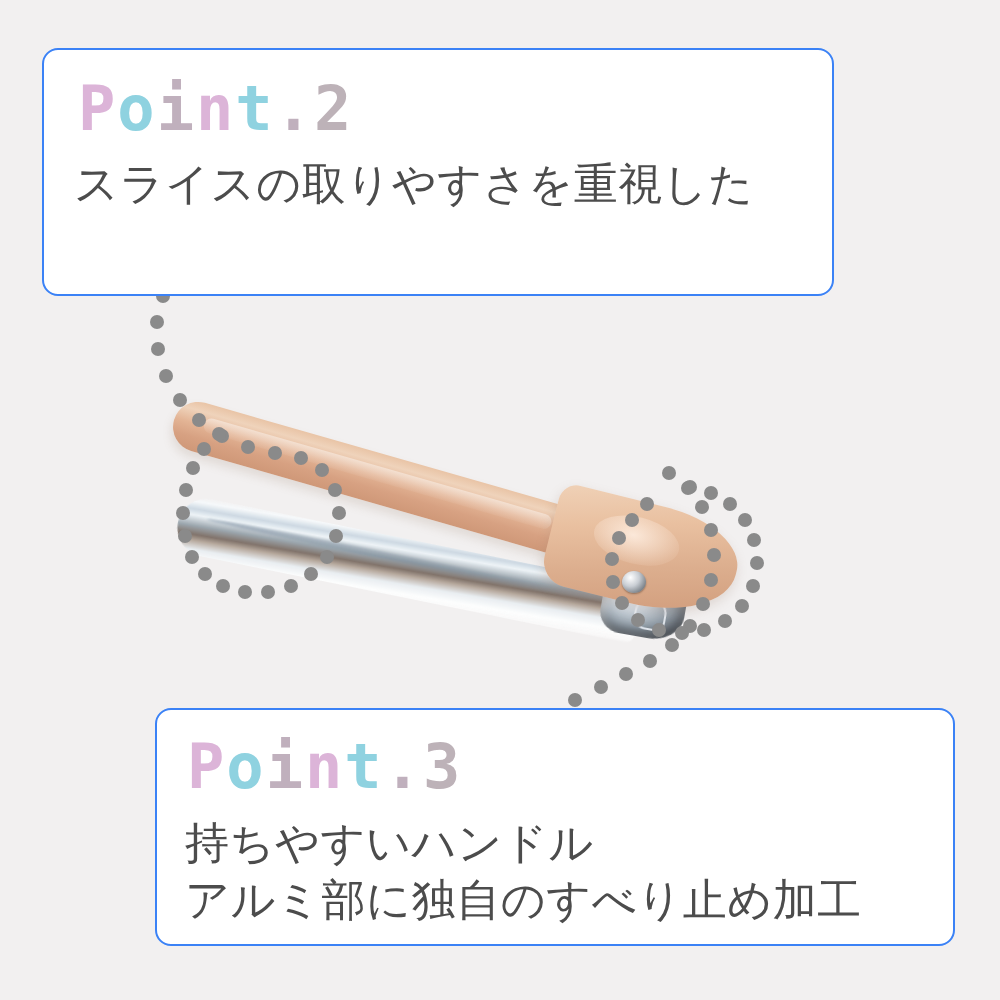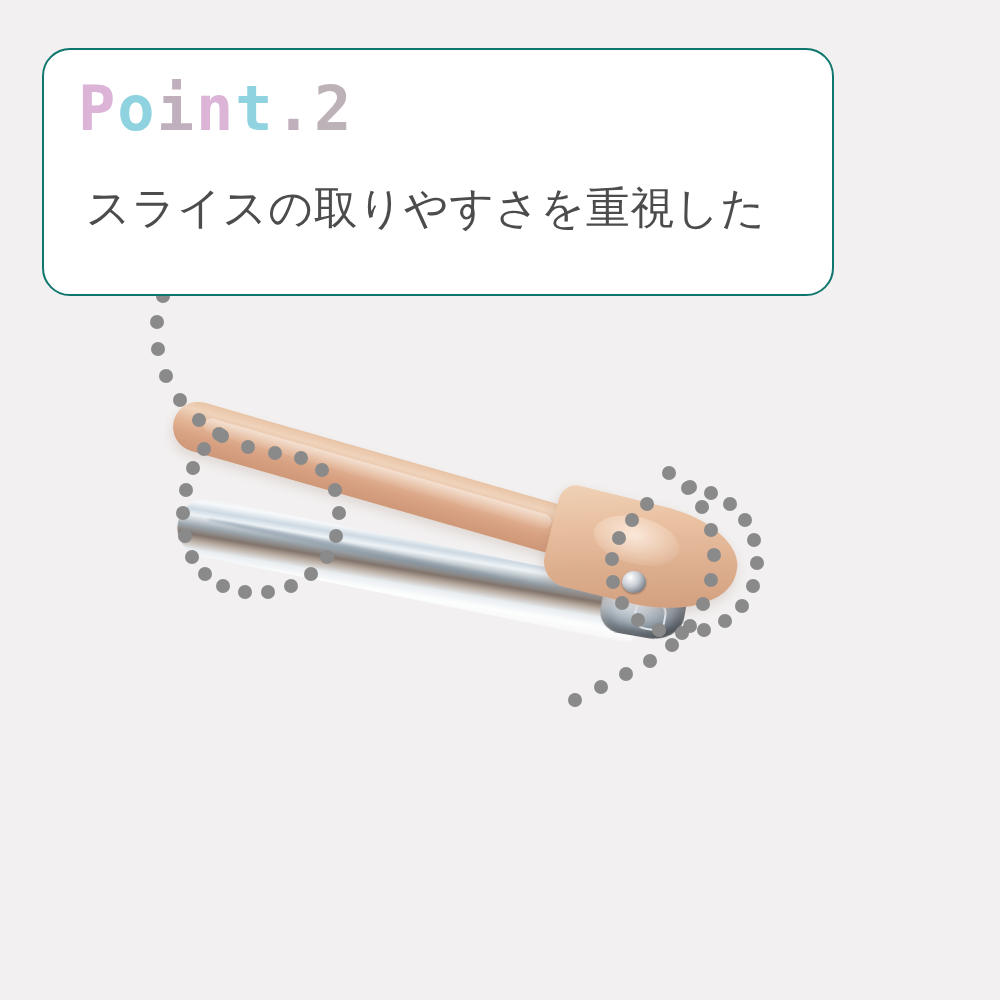--- a/index.html
+++ b/index.html
@@ -20,22 +20,22 @@
     width: 1000px;
     height: 1000px;
     background: #f2f0f0;
     overflow: hidden;
   }
 
   
   .callout {
     position: absolute;
     background: #ffffff;
-    border: 2px solid #0f766e;
-    border-radius: 28px;
+    border: 2px solid #3b82f6;
+    border-radius: 16px;
     box-sizing: border-box;
   }
   #callout-point2 {
     left: 42px;
     top: 48px;
     width: 792px;
     height: 248px;
   }
   #callout-point3 {
     left: 155px;
@@ -58,21 +58,21 @@
   #callout-point3 .point-title { left: 30px; top: 26px; }
 
   .point-body {
     position: absolute;
     color: #4c4c4c;
     font-size: 44px;
     line-height: 57px;
     letter-spacing: 0.5px;
     white-space: nowrap;
   }
-  #callout-point2 .point-body { left: 42px; top: 105px; margin-top: 24px; }
+  #callout-point2 .point-body { left: 30px; top: 105px; }
   #callout-point3 .point-body { left: 28px; top: 104px; }
   .point-body .line { display: block; }
 
   
   #dots-layer {
     position: absolute;
     left: 0; top: 0;
     width: 1000px;
     height: 1000px;
     pointer-events: none;
@@ -313,14 +313,21 @@
       </g>
   </svg>
 
   <div class="callout" id="callout-point2">
     <div class="point-title" id="title-point2"><span style="color: rgb(220, 180, 216);">P</span><span style="color: rgb(143, 210, 224);">o</span><span style="color: rgb(192, 176, 189);">i</span><span style="color: rgb(220, 180, 216);">n</span><span style="color: rgb(143, 210, 224);">t</span><span style="color: rgb(192, 176, 189);">.</span><span style="color: rgb(189, 178, 184);">2</span></div>
     <div class="point-body" id="body-point2">
         <span class="line">スライスの取りやすさを重視した</span>
       </div>
   </div>
 
+  <div class="callout" id="callout-point3">
+    <div class="point-title" id="title-point3"><span style="color: rgb(220, 180, 216);">P</span><span style="color: rgb(143, 210, 224);">o</span><span style="color: rgb(192, 176, 189);">i</span><span style="color: rgb(220, 180, 216);">n</span><span style="color: rgb(143, 210, 224);">t</span><span style="color: rgb(192, 176, 189);">.</span><span style="color: rgb(189, 178, 184);">3</span></div>
+    <div class="point-body" id="body-point3">
+        <span class="line">持ちやすいハンドル</span>
+        <span class="line">アルミ部に独自のすべり止め加工</span>
+      </div>
+  </div>
 
 </div>
 
 </body></html>

